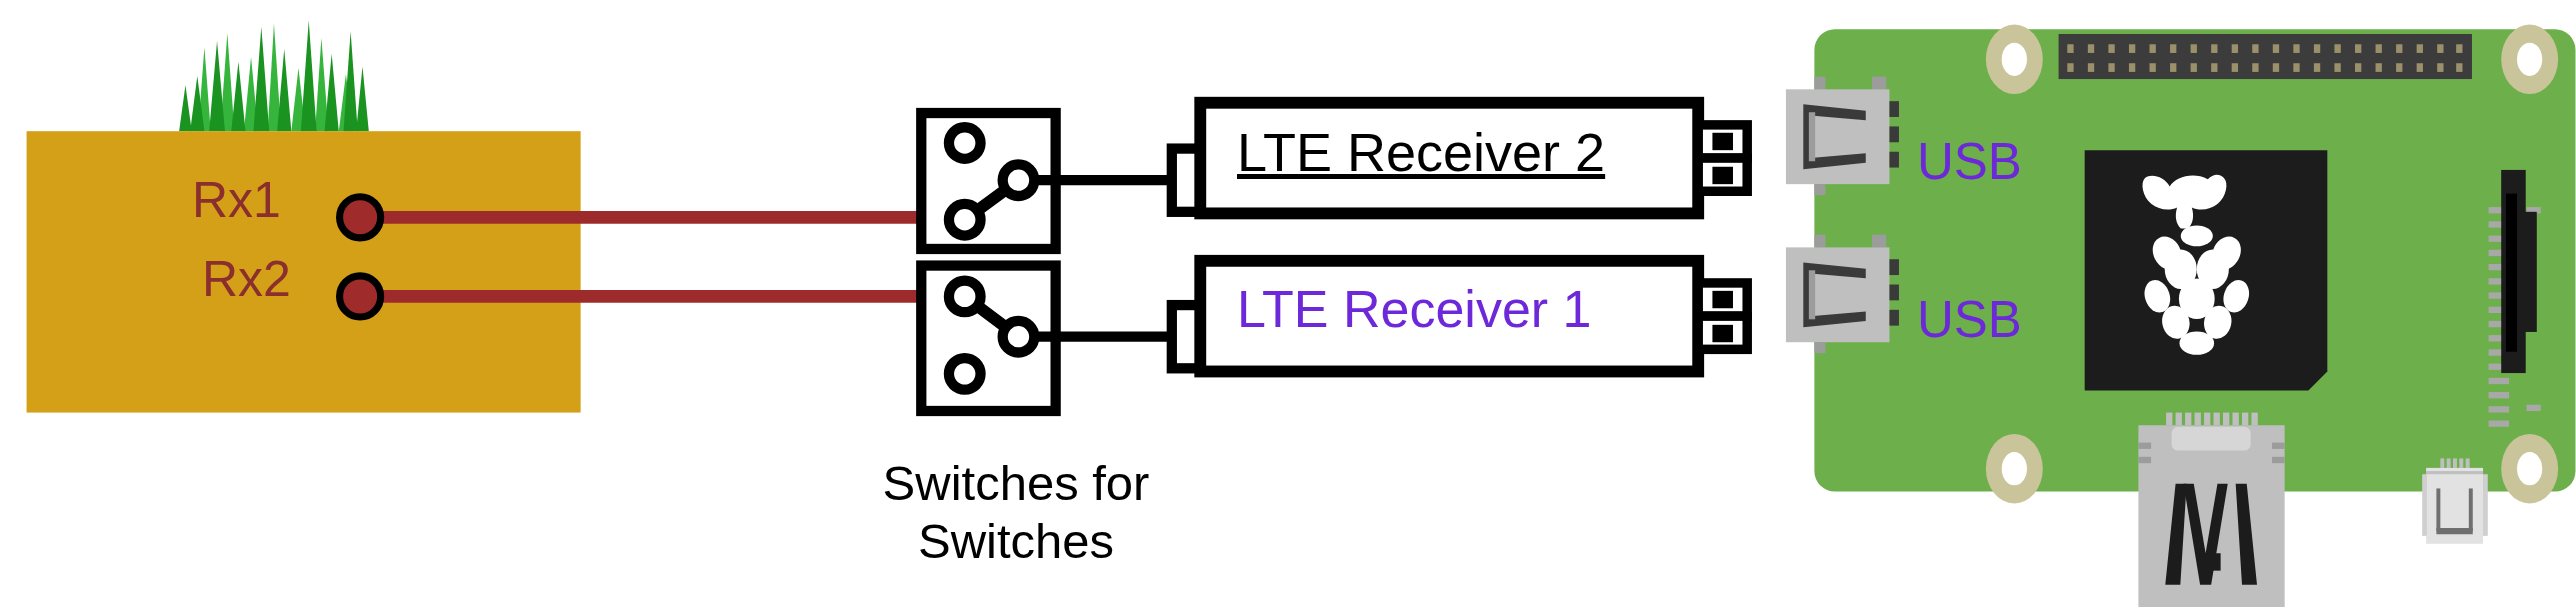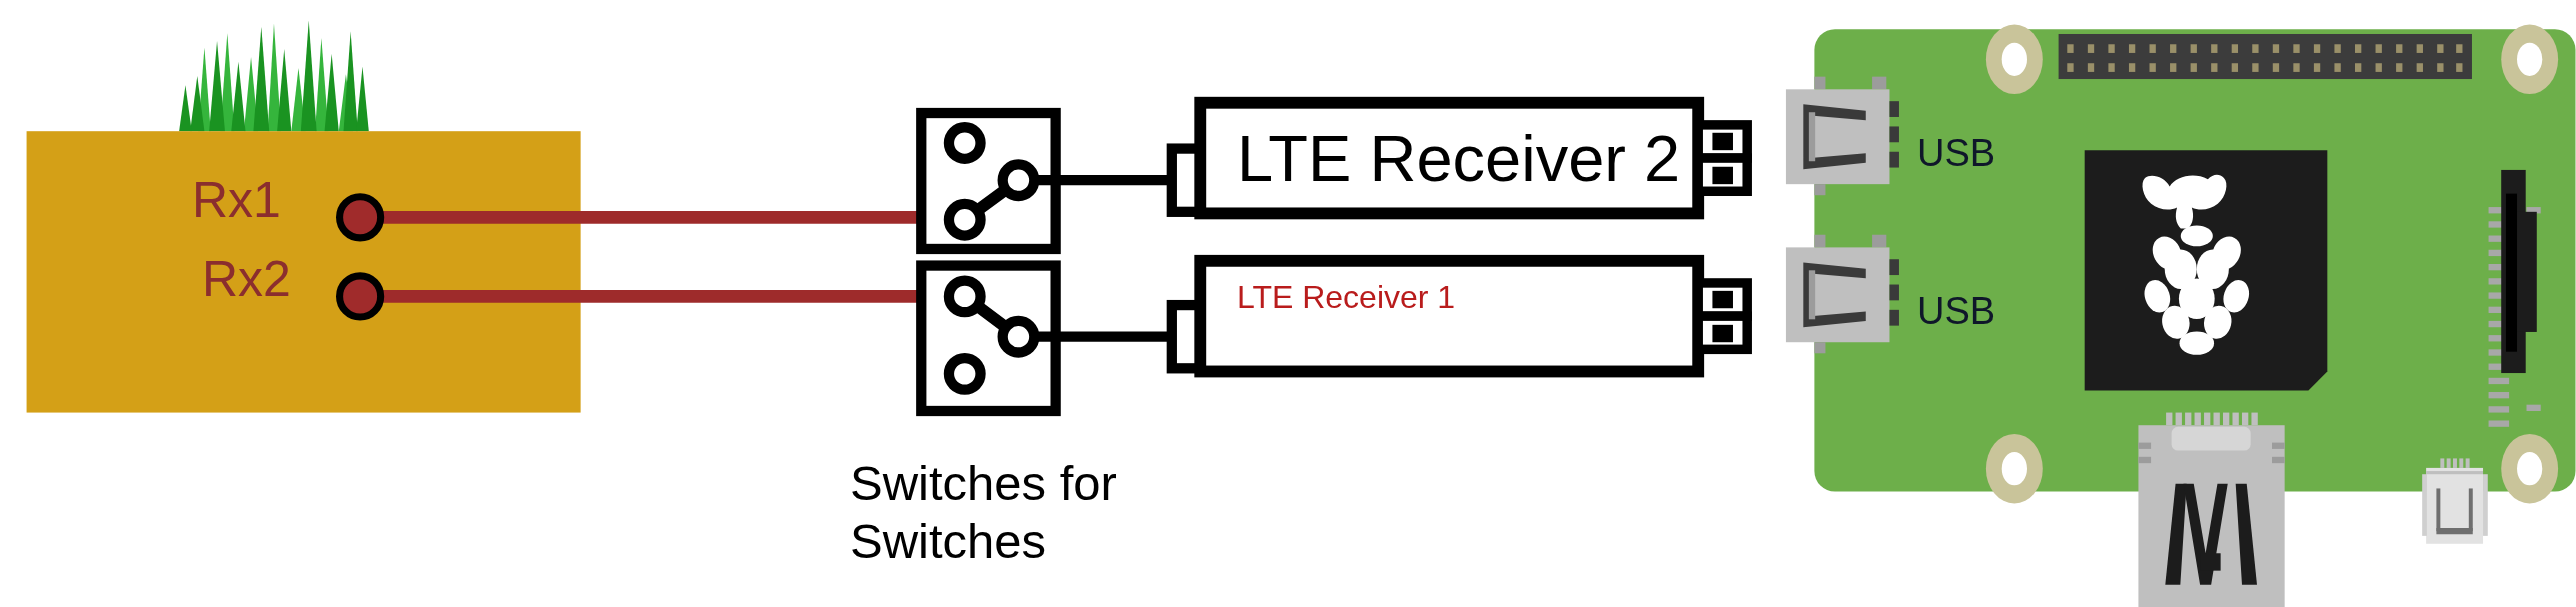--- a/index.html
+++ b/index.html
@@ -5,27 +5,27 @@
 <style>
   html,body{margin:0;padding:0;background:#ffffff;}
   body{width:2576px;height:607px;overflow:hidden;
        font-family:"Liberation Sans","DejaVu Sans",sans-serif;}
   #stage{position:relative;width:2068px;height:607px;background:#fff;}
   #stage svg{position:absolute;left:0;top:0;}
   .lbl{position:absolute;white-space:nowrap;}
   #rx1-label,#rx2-label{color:#8B2E2E;font-size:50px;letter-spacing:0px;}
   #rx1-label{left:192px;top:171px;}
   #rx2-label{left:202px;top:250px;}
-  #lte2-label{left:1237px;top:121px;font-size:65px;color:#000;}
-  #lte1-label{left:1237px;top:279px;font-size:32px;color:#b91c1c;}
-  #usb1-label,#usb2-label{color:#0f172a;font-size:38px;}
+  #lte2-label{left:1237px;top:121px;font-size:54px;color:#000;text-decoration:underline;}
+  #lte1-label{left:1237px;top:279px;font-size:52px;color:#6d28d9;}
+  #usb1-label,#usb2-label{color:#6d28d9;font-size:51px;}
   #usb1-label{left:1917px;top:132px;}
   #usb2-label{left:1917px;top:290px;}
   #switch-caption{left:850px;top:455px;font-size:49px;color:#000;
-                  line-height:1.18;white-space:normal;width:332px;}
+                  text-align:center;line-height:1.18;white-space:normal;width:332px;}
 </style>
 </head>
 <body>
 
 <div id="stage">
 
   <svg width="2576" height="607" viewBox="0 0 3258 768">
 
     <g>
       <g fill="#35B53C">

